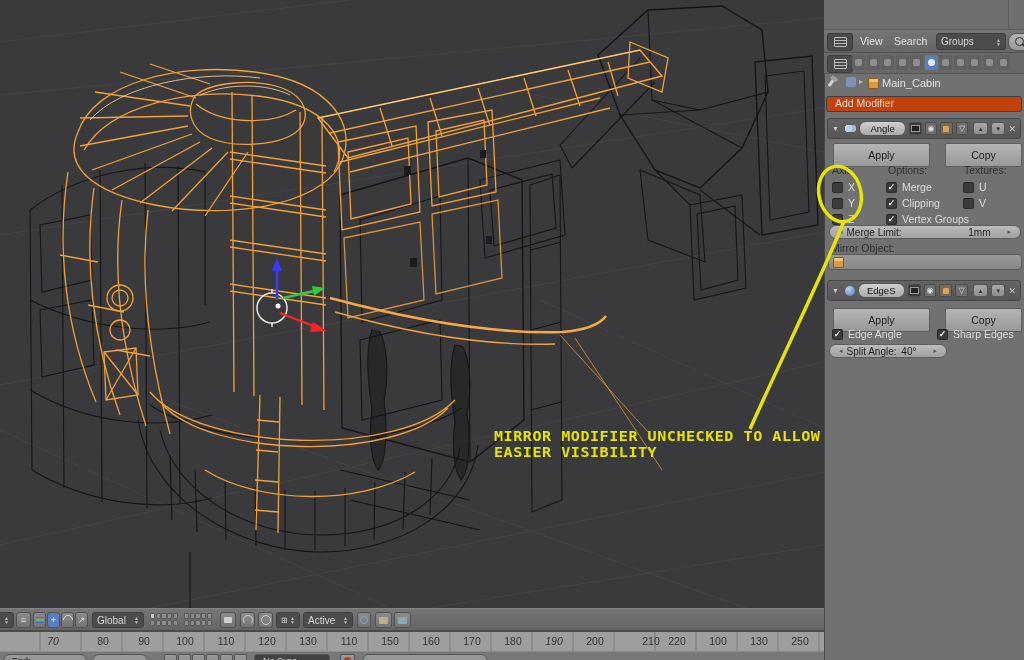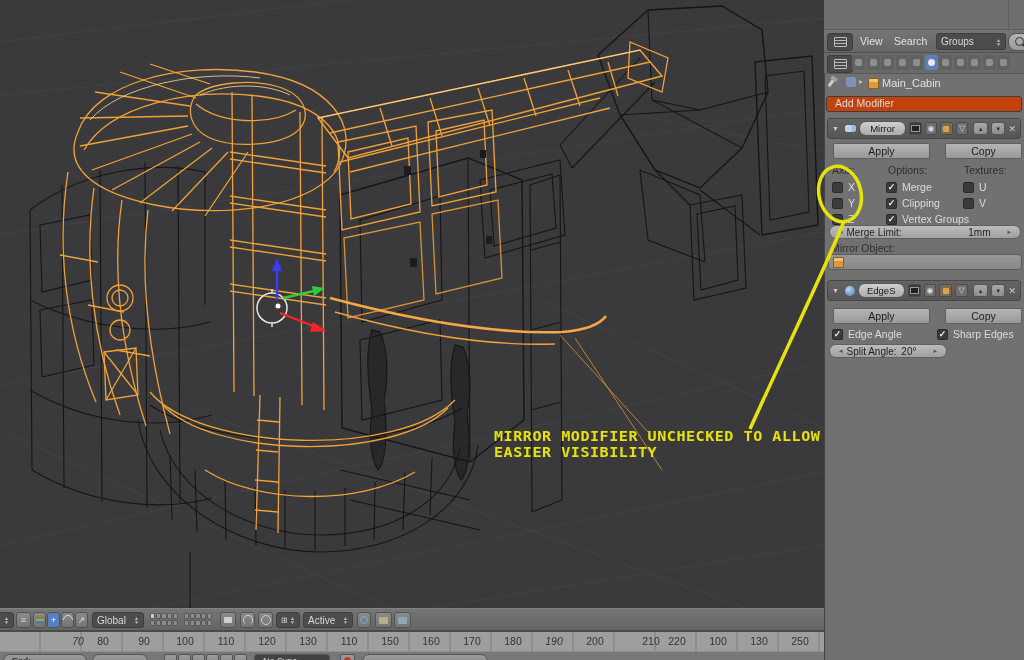--- a/index.html
+++ b/index.html
@@ -73,21 +73,21 @@
   .mod-header{position:absolute;left:827px;width:194px;height:21px;background:linear-gradient(#646464,#565656);
     border:1px solid #474747;border-radius:3px;box-sizing:border-box;display:flex;align-items:center;gap:3px;padding:0 4px;}
   .expand-tri{font-size:7px;color:#ccc;width:10px;}
   .name-field{height:13px;background:linear-gradient(#cfcfcf,#ababab);border:1px solid #555;border-radius:7px;
     color:#141414;font-size:9.5px;display:flex;align-items:center;justify-content:center;padding:0 6px;}
   .tog{width:13px;height:13px;background:#6e6e6e;border:1px solid #4c4c4c;border-radius:2px;box-sizing:border-box;
     display:flex;align-items:center;justify-content:center;font-size:8px;color:#ddd;}
   .tog.pressed{background:#3c3c3c;}
   .mini-btn{width:15px;height:13px;background:linear-gradient(#a8a8a8,#8e8e8e);border:1px solid #555;border-radius:3px;
     box-sizing:border-box;display:flex;align-items:center;justify-content:center;font-size:6px;color:#333;}
-  .btn{position:absolute;height:16px;background:linear-gradient(#b5b5b5,#989898);border:1px solid #5f5f5f;
+  .btn{position:absolute;height:24px;background:linear-gradient(#b5b5b5,#989898);border:1px solid #5f5f5f;
     border-radius:2px;box-sizing:border-box;color:#1c1c1c;font-size:10.5px;display:flex;align-items:center;justify-content:center;}
   .col-label{position:absolute;color:#2f2f2f;font-size:10.5px;}
   .cbrow{position:absolute;display:flex;align-items:center;gap:5px;height:12px;}
   .cb{width:11px;height:11px;background:#3b3b3b;border:1px solid #2c2c2c;border-top-color:#242424;border-radius:2.5px;
     box-sizing:border-box;display:flex;align-items:center;justify-content:center;}
   .cb i{font-style:normal;color:#f0f0f0;font-size:9px;line-height:9px;font-weight:bold;}
   .cbl{color:#dcdcdc;font-size:10.5px;}
   .slider{position:absolute;height:14px;background:linear-gradient(#bcbcbc,#a0a0a0);border:1px solid #5f5f5f;
     border-radius:7px;box-sizing:border-box;color:#1f1f1f;font-size:10px;display:flex;align-items:center;padding:0 9px;}
   .slider .arrow{color:#555;font-size:7px;}
@@ -366,21 +366,21 @@
     </div>
   <div class="hbtn" style="left:375px;width:17px">
       <span style="width:9px;height:7px;background:#b8b08a;border-radius:1px"></span>
     </div>
   <div class="hbtn" style="left:394px;width:17px">
       <span style="width:9px;height:7px;background:#8aa8b8;border-radius:1px"></span>
     </div>
 </div>
 
 <div id="timeline-ruler" class="abs">
-    <span class="rtick" style="left: 67px; font-style: italic;">70</span>
+    <span class="rtick" style="left: 42px; font-style: italic;">70</span>
     <span class="rtick" style="left: 92px;">80</span>
     <span class="rtick" style="left: 133px;">90</span>
     <span class="rtick" style="left: 174px;">100</span>
     <span class="rtick" style="left: 215px;">110</span>
     <span class="rtick" style="left: 256px;">120</span>
     <span class="rtick" style="left: 297px;">130</span>
     <span class="rtick" style="left: 338px;">110</span>
     <span class="rtick" style="left: 379px;">150</span>
     <span class="rtick" style="left: 420px;">160</span>
     <span class="rtick" style="left: 461px;">170</span>
@@ -486,21 +486,21 @@
   <span style="position:absolute;left:58px;top:3px">Main_Cabin</span>
 </div>
 
 <div class="dark-strip" style="left:826px;top:96px;width:196px;height:16px">
   <span>Add Modifier</span>
 </div>
 
 <div class="mod-header" style="top:118px">
   <span class="expand-tri">▼</span>
   <span style="width:12px;height:9px;background:radial-gradient(circle at 30% 50%,#bcd2ea 0 4px,transparent 4px),radial-gradient(circle at 70% 50%,#9db8da 0 4px,transparent 4px)"></span>
-  <span class="name-field" style="width:34px">Mirror</span>
+  <span class="name-field" style="width:34px">Angle</span>
   <span class="tog pressed">
       <span style="width:7px;height:5px;background:#222;border:1px solid #999"></span>
     </span>
   <span class="tog">◉</span>
   <span class="tog" style="background:#7a6a52">
       <span style="width:6px;height:6px;background:#d8a356;border-radius:1px"></span>
     </span>
   <span class="tog">▽</span>
   <span class="mini-btn" style="margin-left:2px">▲</span>
   <span class="mini-btn">▼</span>
@@ -599,21 +599,21 @@
   </div>
 <div class="cbrow" style="left:937px;top:328px">
     <span class="cb">
       <i>✓</i>
     </span>
     <span class="cbl">Sharp Edges</span>
   </div>
 <div class="slider" style="left:829px;top:344px;width:118px">
   <span class="arrow">◂</span>
   <span class="lab">Split Angle:</span>
-  <span class="val">20°</span>
+  <span class="val">40°</span>
   <span class="arrow">▸</span>
 </div>
 
 <svg id="overlay" class="abs" width="1024" height="660" viewBox="0 0 1024 660">
   <ellipse cx="840" cy="194" rx="21" ry="28" transform="rotate(-14 840 194)" fill="none" stroke="#e6e20a" stroke-width="3.5"></ellipse>
   <path d="M844,221 C828,262 788,345 750,429" fill="none" stroke="#e6e20a" stroke-width="3.5"></path>
 </svg>
 <div id="annotation-text" class="abs">
   <div>MIRROR MODIFIER UNCHECKED TO ALLOW</div>
   <div>EASIER VISIBILITY</div>

